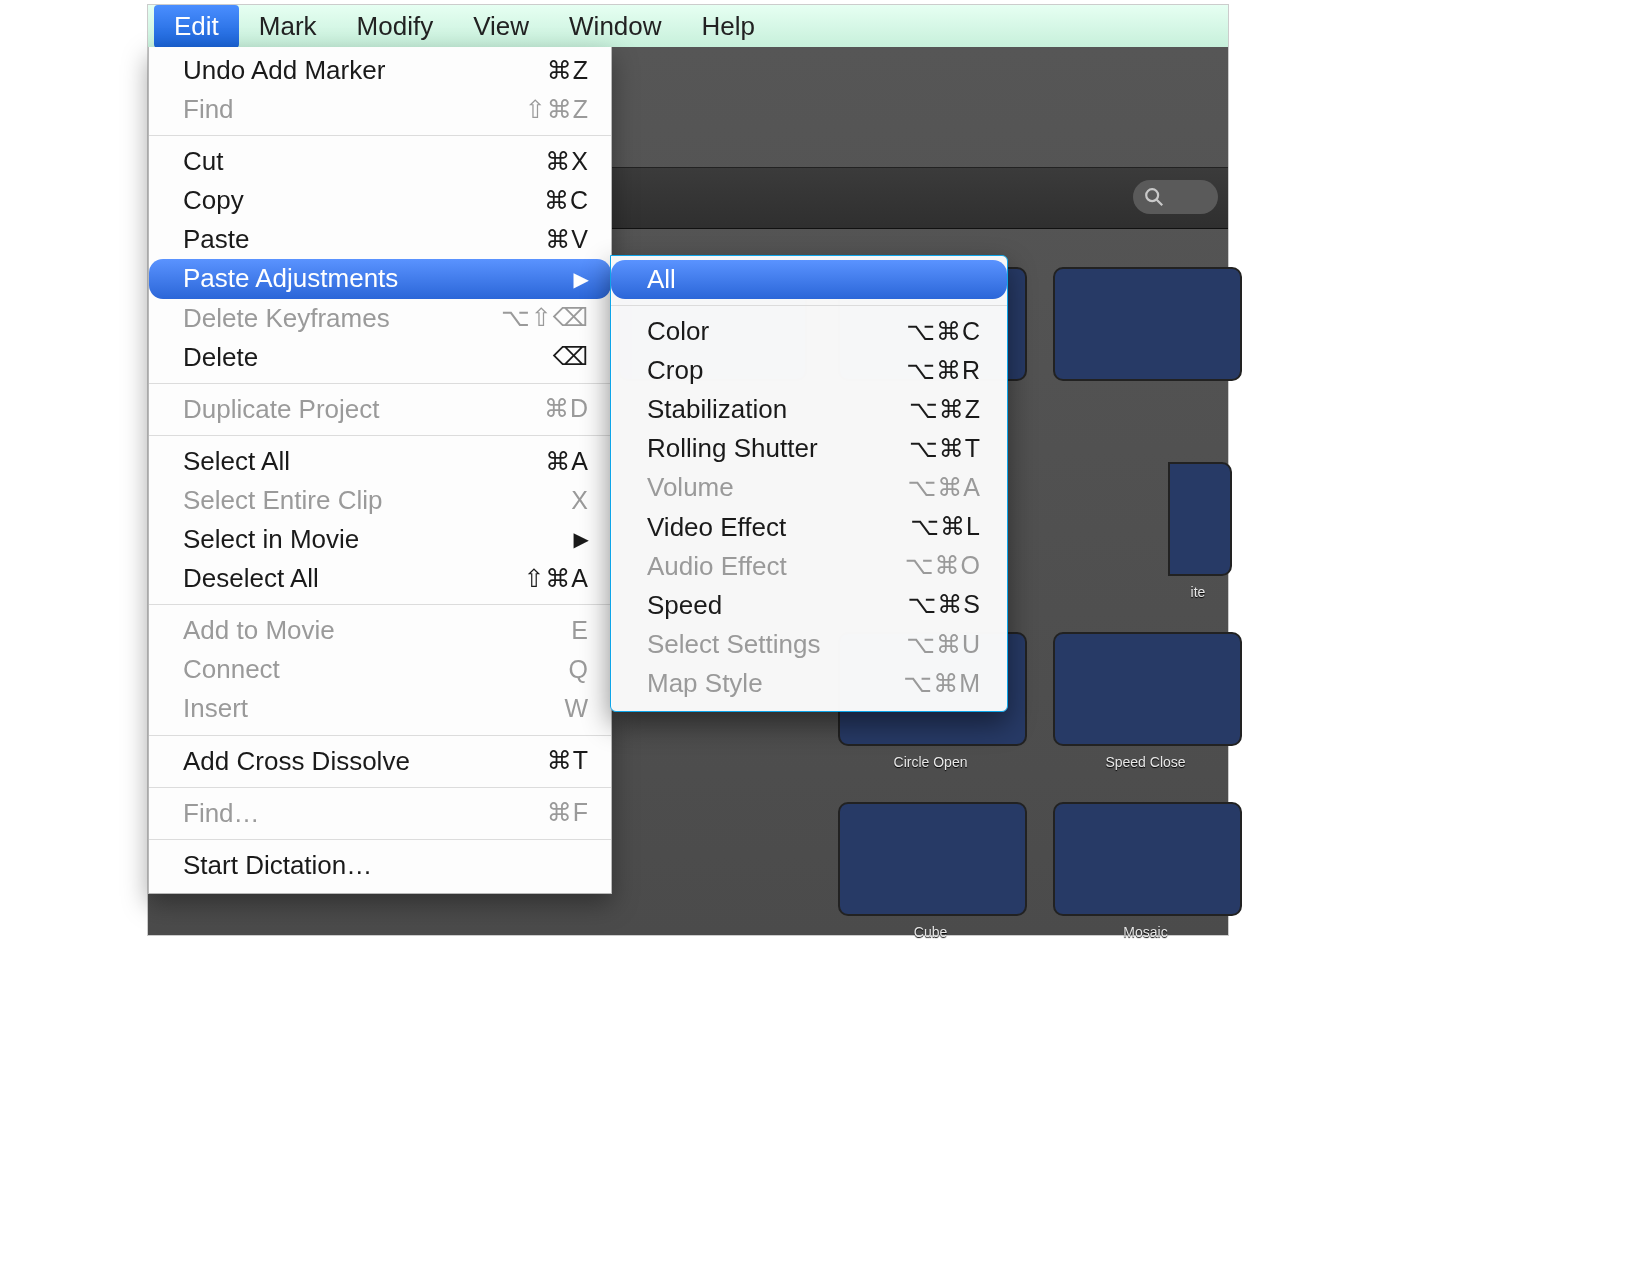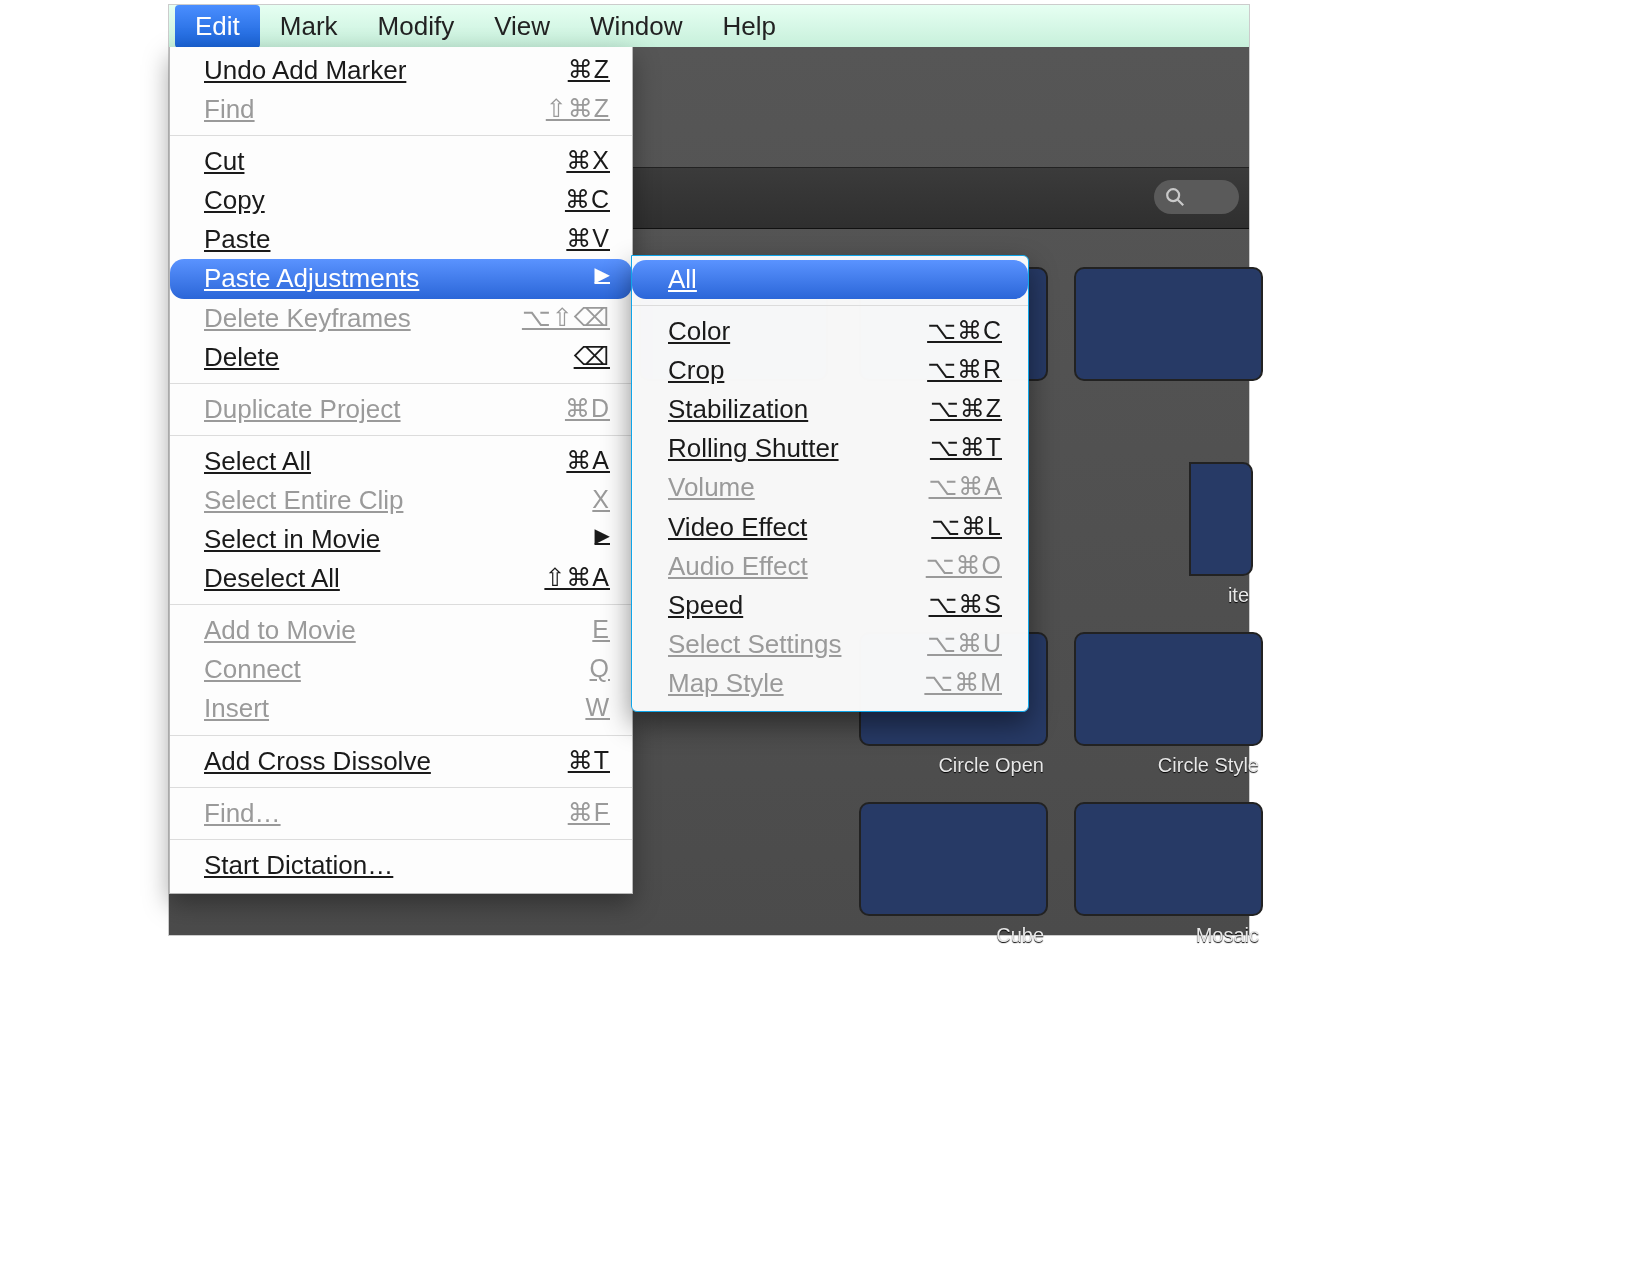--- a/index.html
+++ b/index.html
@@ -7,21 +7,21 @@
     padding: 0;
     font-family: "Lucida Grande", "Helvetica Neue", Arial, sans-serif;
     background: #fff;
     width: 1650px;
     height: 1275px;
     overflow: hidden;
     position: relative;
   }
   .stage {
     position: absolute;
-    left: 169px;
+    left: 148px;
     top: 5px;
     width: 1080px;
     height: 930px;
     background: #4a4a4a;
     box-shadow: 0 0 0 1px #ccc;
   }
   .menubar {
     height: 42px;
     background: linear-gradient(#e6fff2, #c7f0db);
     display: flex;
@@ -86,46 +86,45 @@
   .thumb .img {
     width: 185px;
     height: 110px;
     border-radius: 10px;
     border: 2px solid #222;
     background: #273a66;
     overflow: hidden;
     position: relative;
   }
   .thumb .cap {
-    text-align: right;
+    text-align: center;
     color: #e8e8e8;
-    font-size: 20px;
+    font-size: 14px;
     margin-top: 8px;
     text-shadow: 0 1px 1px #000;
   }
   .dropdown {
     position: absolute;
     left: 0;
     top: 42px;
     width: 462px;
     background: #fdfdfd;
     border: 1px solid #b8b8b8;
     border-top: none;
     box-shadow: 0 10px 24px rgba(0,0,0,.35);
     padding: 4px 0 8px 0;
   }
   .mi {
     display: flex;
-    align-items: flex-start;
+    align-items: center;
     justify-content: space-between;
     padding: 2px 22px 2px 34px;
     font-size: 26px;
     color: #1a1a1a;
     line-height: 1.35;
-    text-decoration: underline;
   }
   .mi.hl {
     background: linear-gradient(#5a93ff, #2b66d8);
     color: #fff;
     border-radius: 14px;
   }
   .mi.dis { color: #9a9a9a; }
   .mi .sc { font-size: 25px; letter-spacing: 1px; font-family: "Lucida Grande", Arial, sans-serif; }
   .mi .arrow { font-size: 20px; }
   .sep {
@@ -210,21 +209,21 @@
         <div class="img tree" style="width:60px;border-radius:0 10px 10px 0;"></div>
         <div class="cap">ite</div>
       </div>
 
       <div class="thumb" style="left:220px;top:385px;">
         <div class="img doorway"></div>
         <div class="cap">Circle Open</div>
       </div>
       <div class="thumb" style="left:435px;top:385px;">
         <div class="img doorway"></div>
-        <div class="cap">Circle Style</div>
+        <div class="cap">Speed Close</div>
       </div>
 
       <div class="thumb" style="left:220px;top:555px;">
         <div class="img mountain"></div>
         <div class="cap">Cube</div>
       </div>
       <div class="thumb" style="left:435px;top:555px;">
         <div class="img mosaic"></div>
         <div class="cap">Mosaic</div>
       </div>

